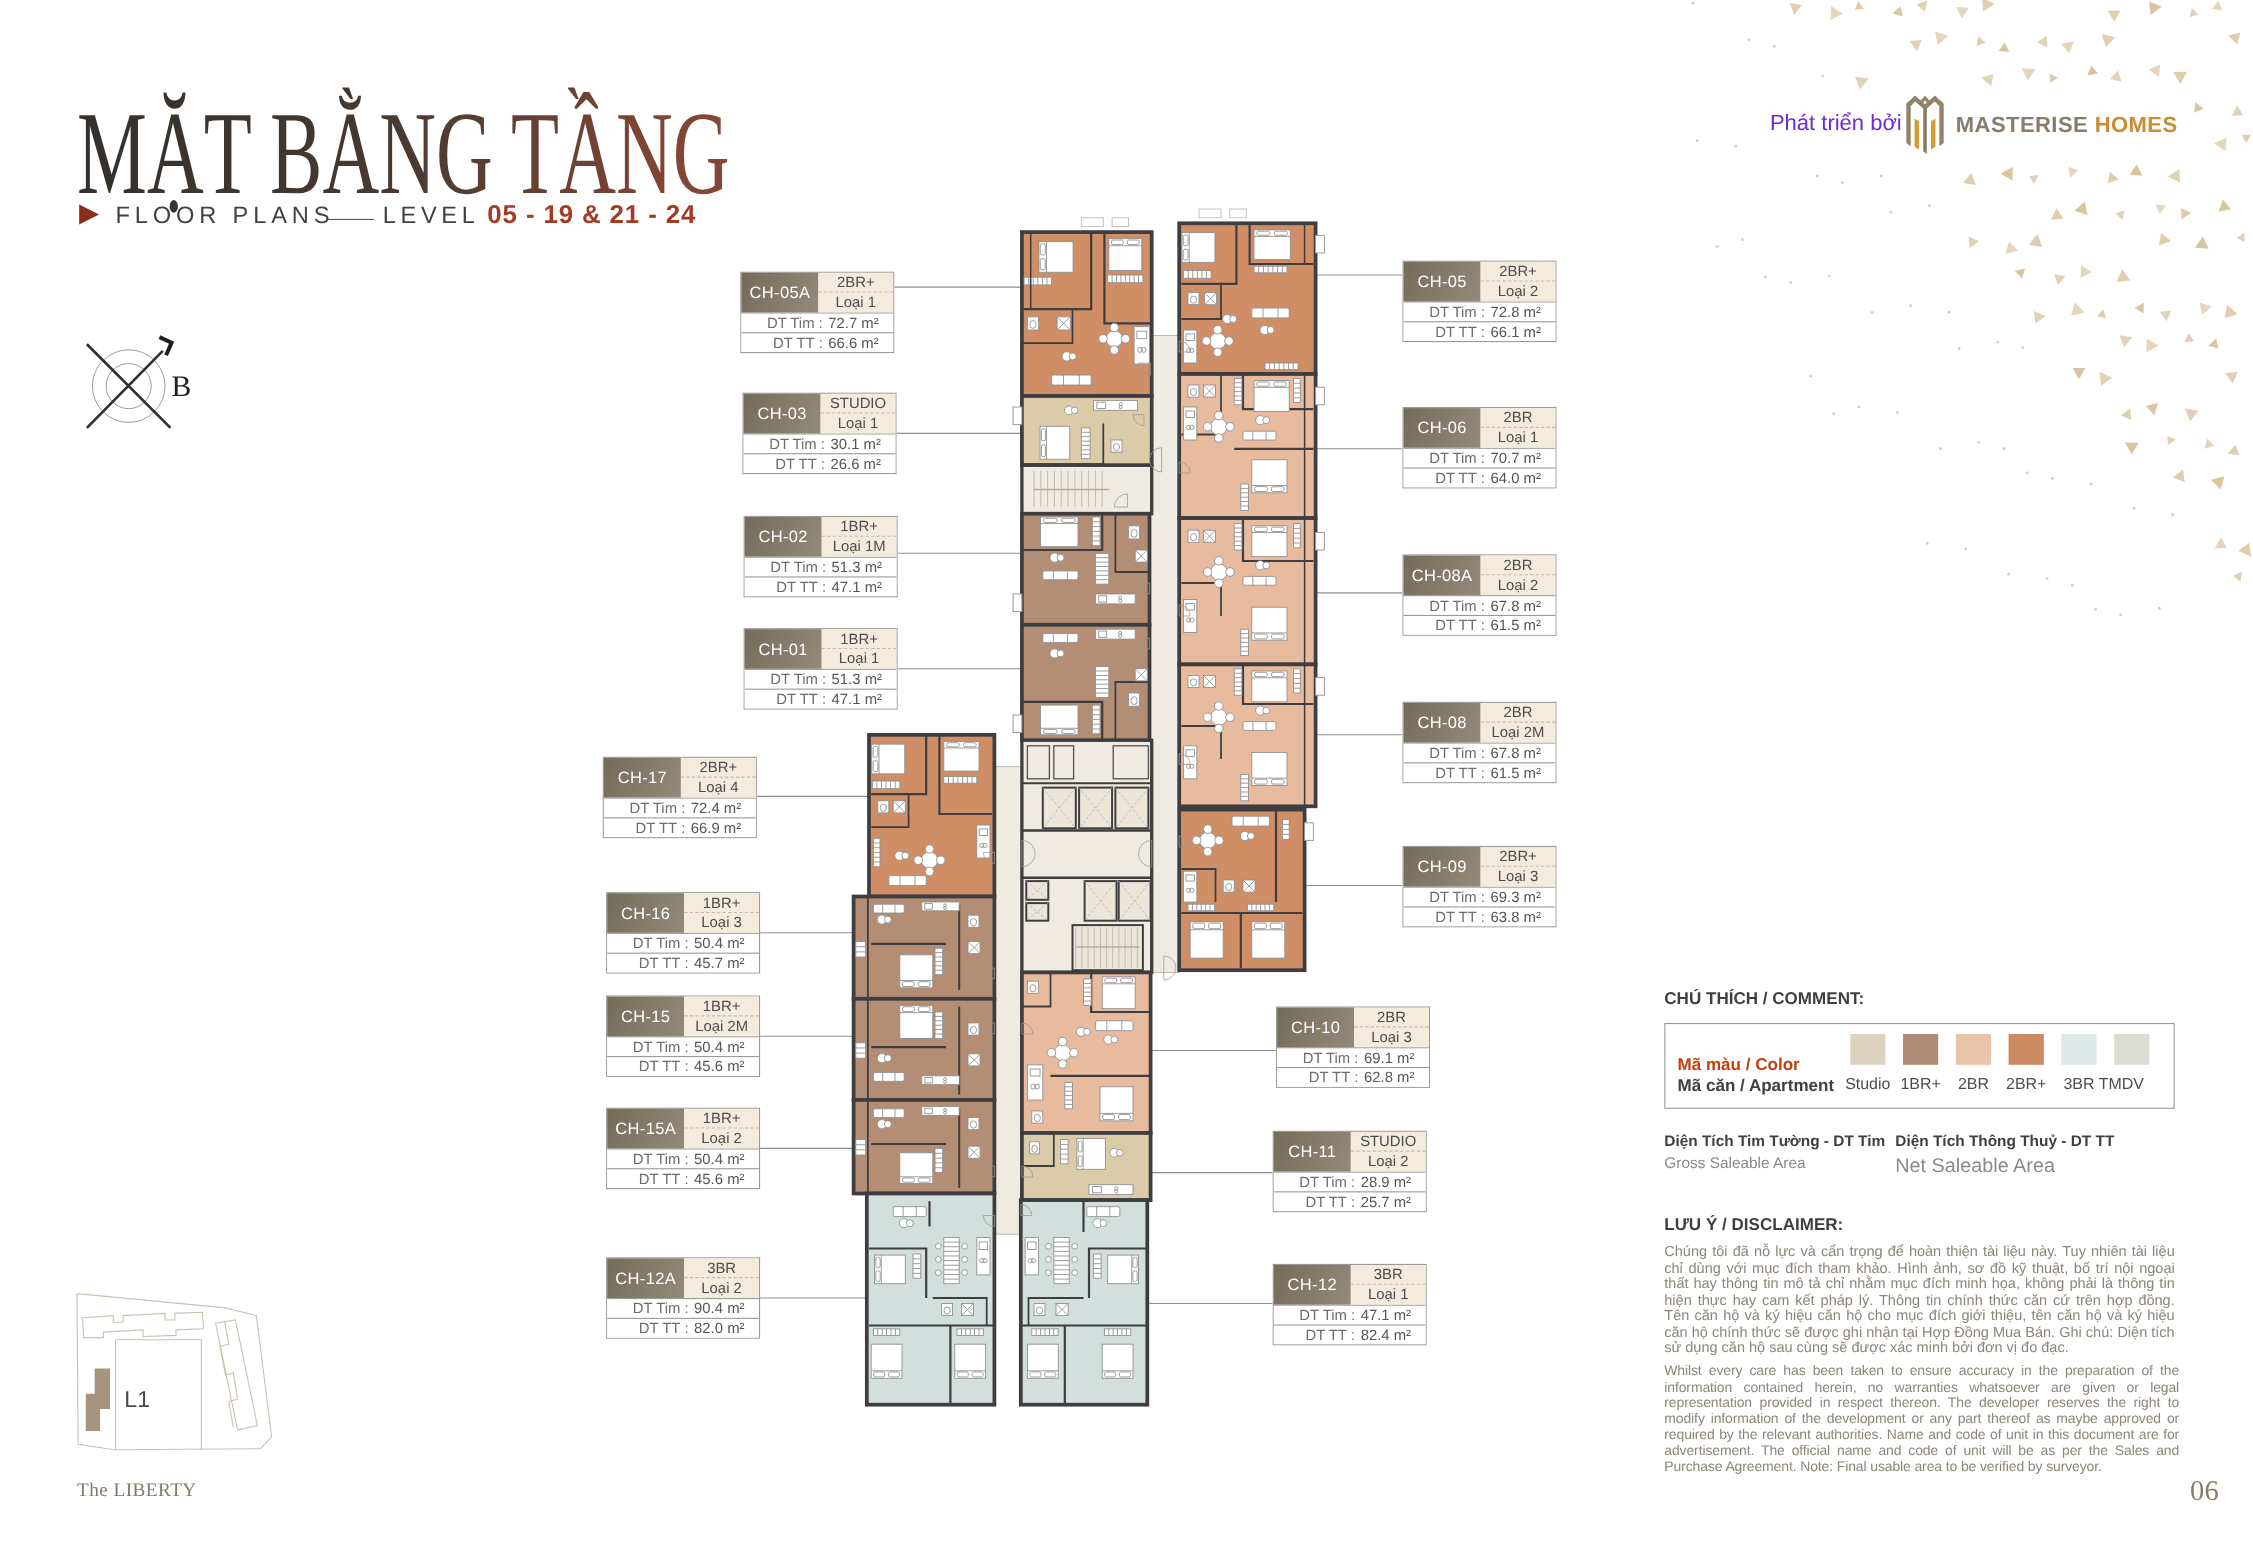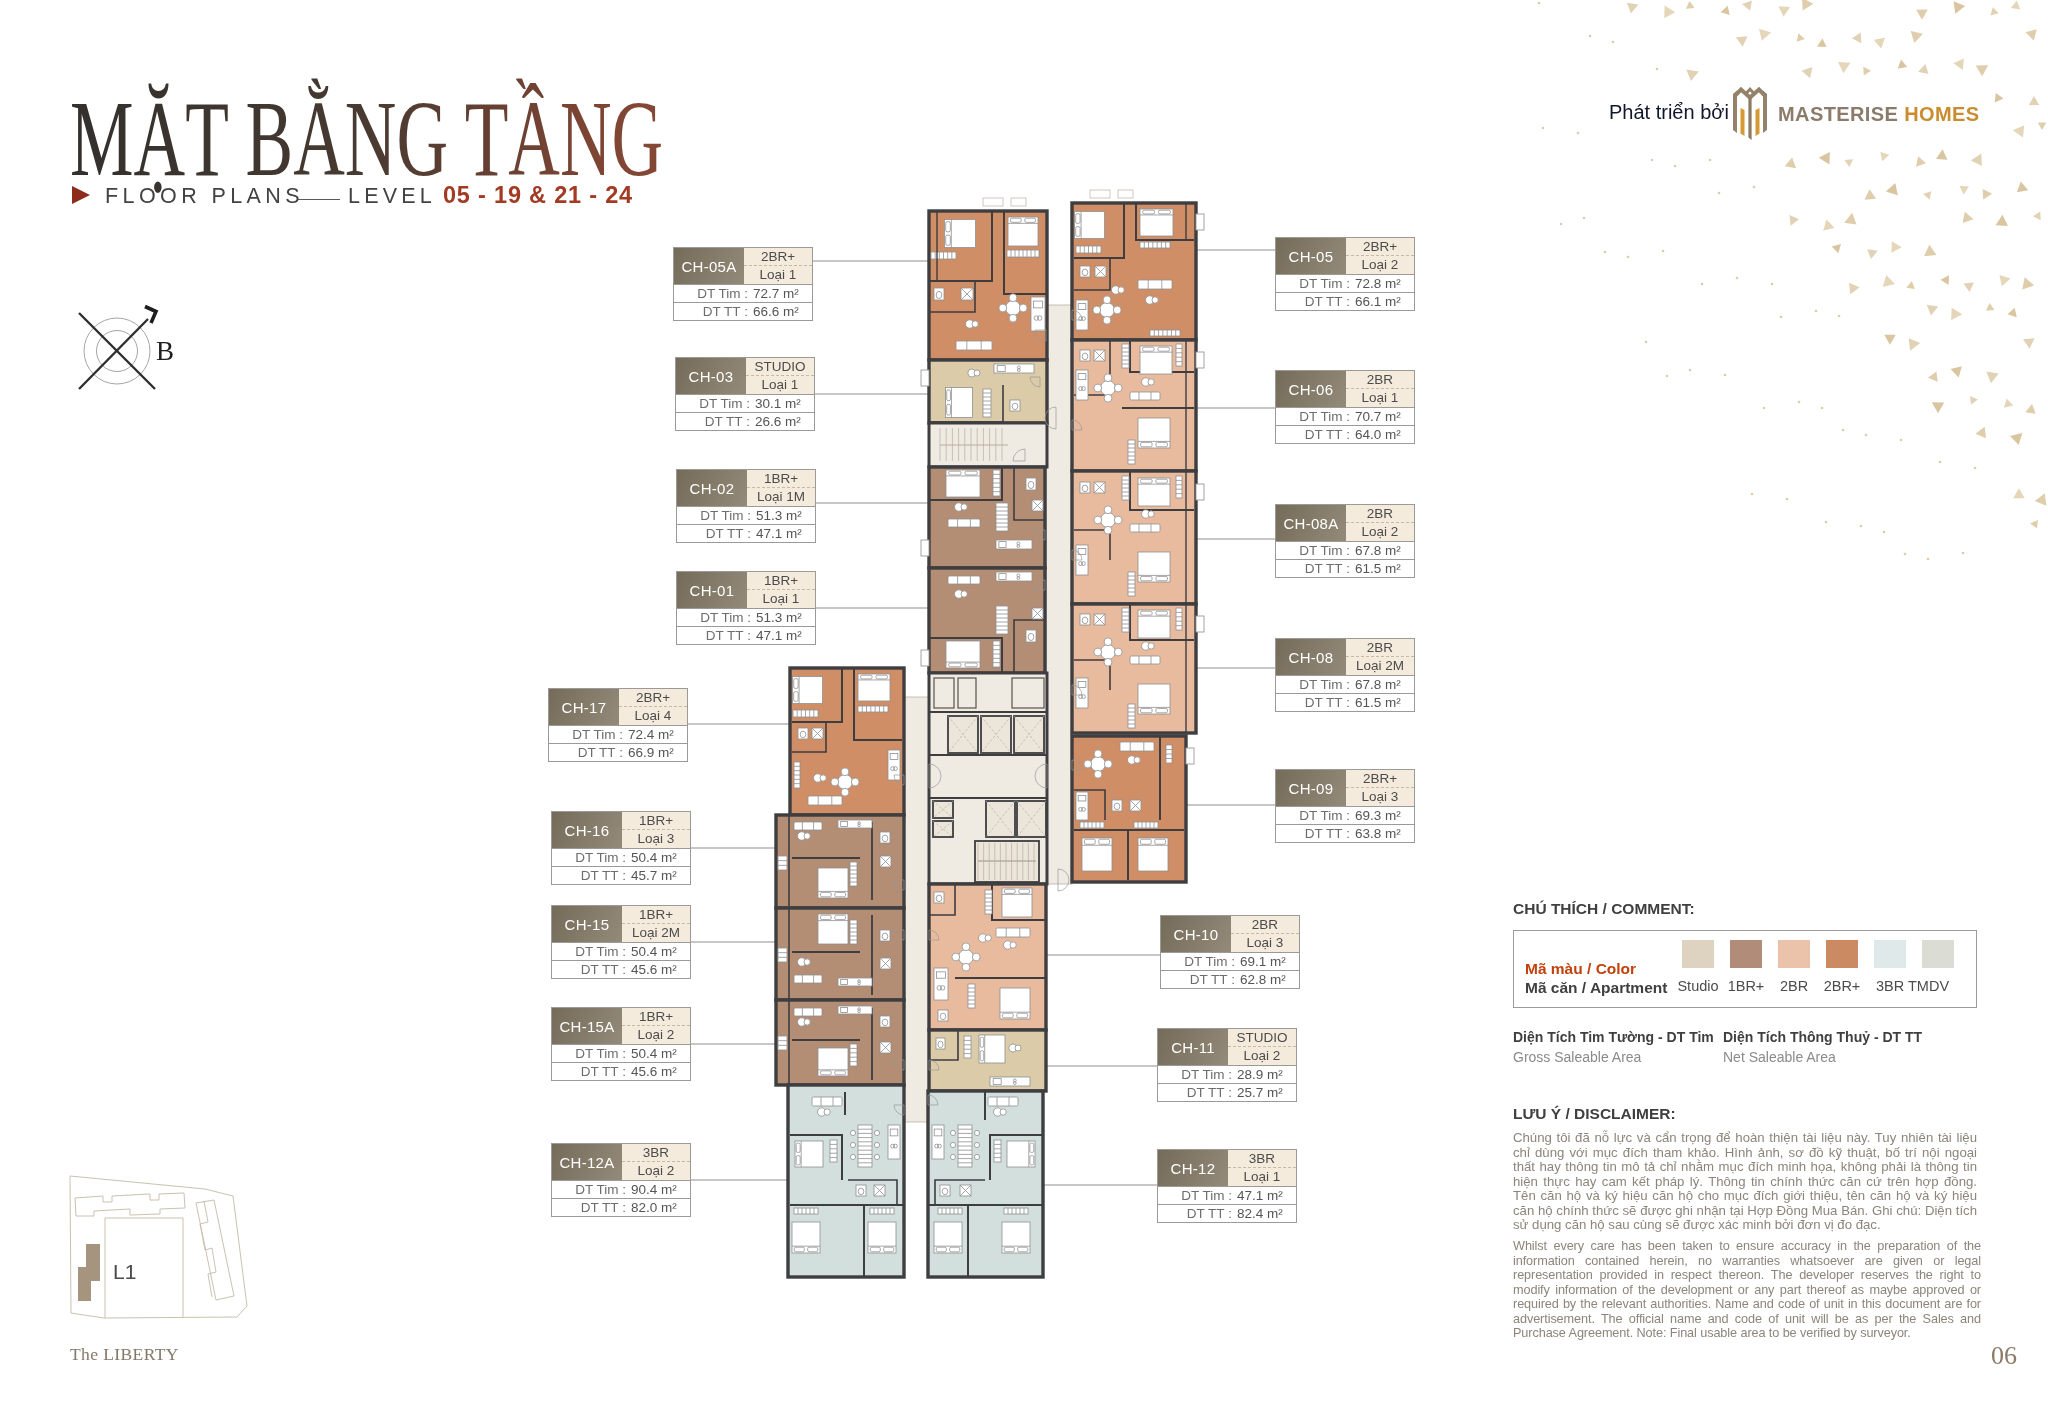--- a/index.html
+++ b/index.html
@@ -19,21 +19,21 @@
 </div>
 
 <div style="position:absolute;left:72px;top:182px;width:700px;height:32px">
 <span style="position:absolute;left:0;top:4px;width:0;height:0;border-left:18px solid #8e2c1c;border-top:9.5px solid transparent;border-bottom:9.5px solid transparent"></span>
 <span style="position:absolute;left:33px;top:2px;font-size:21.5px;color:#424242;letter-spacing:4.4px">FLOOR PLANS</span>
 <span style="position:absolute;left:226px;top:-4px;width:42px;border-bottom:1.5px solid #5a5a5a;height:22px"></span>
 <span style="position:absolute;left:276px;top:2px;font-size:21.5px;color:#424242;letter-spacing:4.2px">LEVEL</span>
 <span style="position:absolute;left:371px;top:0px;font-size:23.5px;color:#a23a24;font-weight:bold;letter-spacing:0.8px">05 - 19 &amp; 21 - 24</span>
 </div>
 
-<div style="position:absolute;left:1609px;top:101px;font-size:20px;color:#0f172a">Phát triển bởi</div>
+<div style="position:absolute;left:1609px;top:101px;font-size:20px;color:#6d28d9">Phát triển bởi</div>
 
 <div style="position:absolute;left:1778px;top:103px;font-size:20px;font-weight:bold;letter-spacing:0.4px"><span style="color:#8b7b6b">MASTERISE</span> <span style="color:#c98d2f">HOMES</span></div>
 <svg width="2048" height="1412" viewBox="0 0 2048 1412" style="position:absolute;left:0;top:0">
 <g>
       <circle cx="1539" cy="3" r="1.3" fill="#ddccab"></circle>
       <path d="M0,-6.7 L5.8,3.3 L-5.8,3.3 Z" transform="translate(1632,7) rotate(69)" fill="#e1d2b6"></path>
       <path d="M0,-7.2 L6.3,3.6 L-6.3,3.6 Z" transform="translate(1668,12) rotate(92)" fill="#e5d6ba"></path>
       <path d="M0,-5.0 L4.3,2.5 L-4.3,2.5 Z" transform="translate(1690,6) rotate(115)" fill="#dfcdab"></path>
       <path d="M0,-5.5 L4.8,2.8 L-4.8,2.8 Z" transform="translate(1726,11) rotate(138)" fill="#d9c5a0"></path>
       <path d="M0,-6.1 L5.3,3.0 L-5.3,3.0 Z" transform="translate(1748,5) rotate(161)" fill="#e1d2b6"></path>
@@ -2346,21 +2346,21 @@
 <div style="position:absolute;left:1874px;top:940px;width:32px;height:28px;background:#dfe9e9"></div>
 <div style="position:absolute;left:1860px;top:978px;width:60px;text-align:center;font-size:14.5px;color:#4c4c4c">3BR</div>
 
 <div style="position:absolute;left:1922px;top:940px;width:32px;height:28px;background:#dbdcd3"></div>
 <div style="position:absolute;left:1908px;top:978px;width:60px;font-size:14.5px;color:#4c4c4c">TMDV</div>
 
 <div style="position:absolute;left:1513px;top:1029px;font-size:14px;font-weight:bold;color:#3f3f3f">Diện Tích Tim Tường - DT Tim</div>
 <div style="position:absolute;left:1513px;top:1049px;font-size:14px;color:#8a8a8a">Gross Saleable Area</div>
 
 <div style="position:absolute;left:1723px;top:1029px;font-size:14px;font-weight:bold;color:#3f3f3f">Diện Tích Thông Thuỷ - DT TT</div>
-<div style="position:absolute;left:1723px;top:1049px;font-size:14px;color:#8a8a8a">Net Saleable Area</div>
+<div style="position:absolute;left:1723px;top:1049px;font-size:18px;color:#8a8a8a">Net Saleable Area</div>
 
 <div style="position:absolute;left:1513px;top:1105px;font-size:15.5px;font-weight:bold;color:#3f3f3f">LƯU Ý / DISCLAIMER:</div>
 
 <div style="position:absolute;left:1513px;top:1131px;width:464px;font-size:13.2px;line-height:14.55px;color:#8c857a;text-align:justify">Chúng tôi đã nỗ lực và cẩn trọng để hoàn thiện tài liệu này. Tuy nhiên tài liệu chỉ dùng với mục đích tham khảo. Hình ảnh, sơ đồ kỹ thuật, bố trí nội ngoại thất hay thông tin mô tả chỉ nhằm mục đích minh họa, không phải là thông tin hiện thực hay cam kết pháp lý. Thông tin chính thức căn cứ trên hợp đồng. Tên căn hộ và ký hiệu căn hộ cho mục đích giới thiệu, tên căn hộ và ký hiệu căn hộ chính thức sẽ được ghi nhận tại Hợp Đồng Mua Bán. Ghi chú: Diện tích sử dụng căn hộ sau cùng sẽ được xác minh bởi đơn vị đo đạc.</div>
 
 <div style="position:absolute;left:1513px;top:1239px;width:468px;font-size:12.7px;line-height:14.55px;letter-spacing:-0.1px;color:#8c857a;text-align:justify">Whilst every care has been taken to ensure accuracy in the preparation of the information contained herein, no warranties whatsoever are given or legal representation provided in respect thereon. The developer reserves the right to modify information of the development or any part thereof as maybe approved or required by the relevant authorities. Name and code of unit in this document are for advertisement. The official name and code of unit will be as per the Sales and Purchase Agreement. Note: Final usable area to be verified by surveyor.</div>
 
 <div style="position:absolute;left:70px;top:1344px;font-family:'Liberation Serif',serif;font-size:17.5px;color:#857868;letter-spacing:0.4px">The LIBERTY</div>
 
 <div style="position:absolute;left:1991px;top:1341px;font-family:'Liberation Serif',serif;font-size:26px;color:#8a7a66">06</div>

